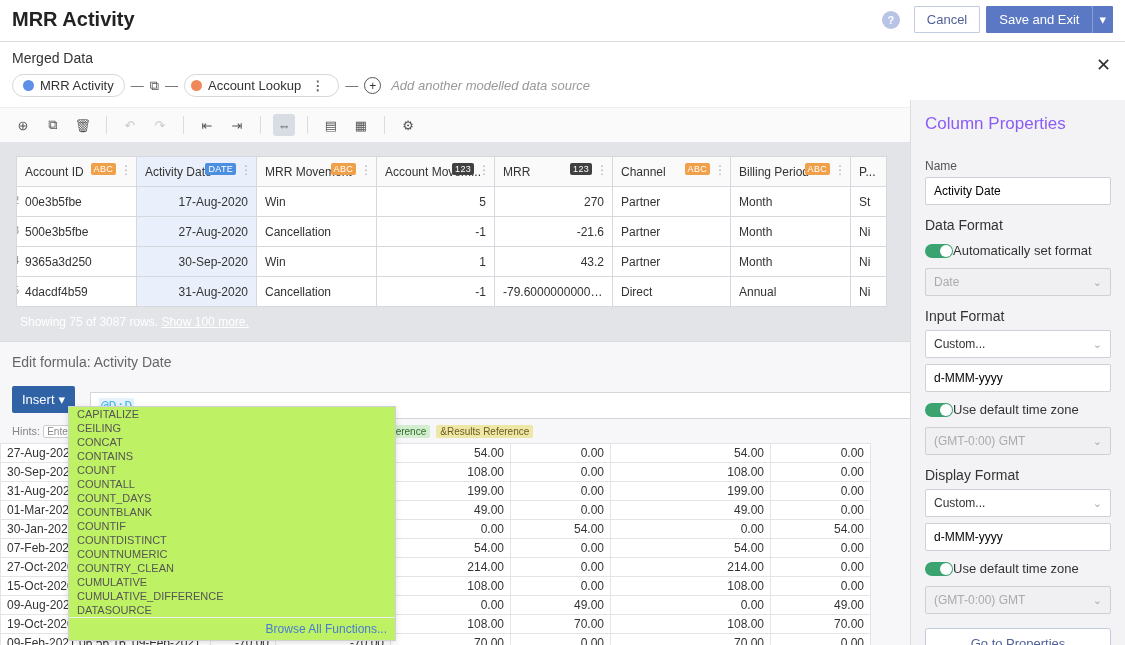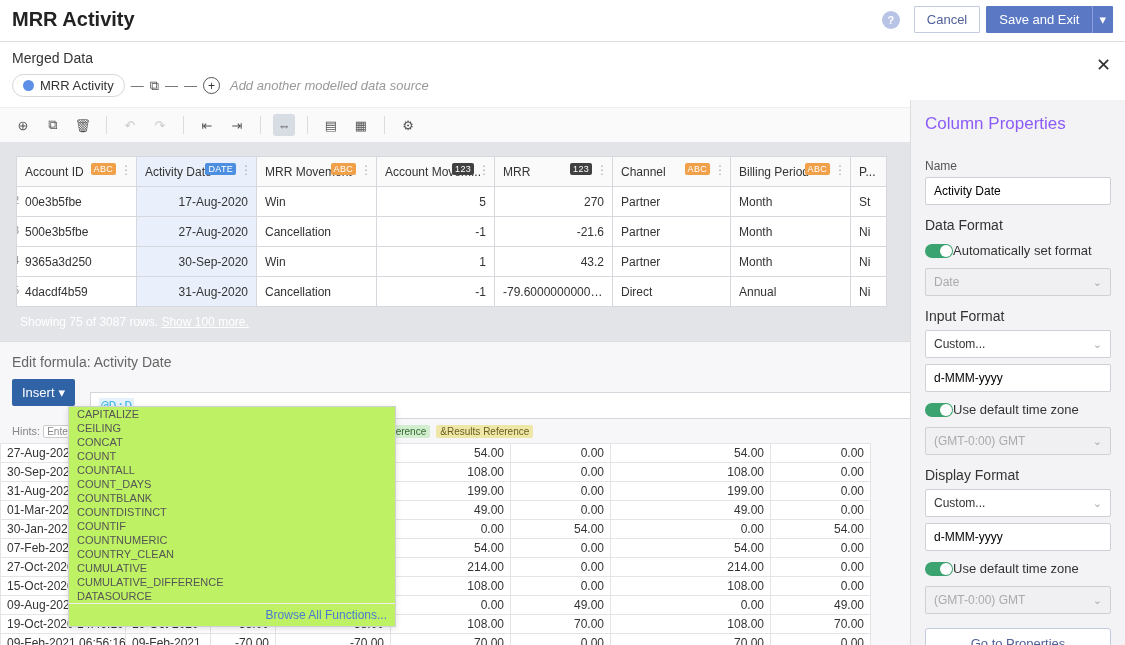--- a/index.html
+++ b/index.html
@@ -51,21 +51,21 @@
   .col-accent { position:absolute; top:-4px; right:52px; width:56px; height:4px; background:#f0875a;}
   .grid-footer { color:#fff; font-size:12px; padding:8px 4px 4px;}
   .grid-footer a { color:#fff; text-decoration:underline; cursor:pointer;}
   .num { text-align:right;}
 
   
   .formula { border-top:1px solid #ddd; background:#f7f7f9; }
   .formula-head { display:flex; align-items:center; padding:10px 12px 8px; color:#666;}
   .formula-head .ftitle { font-size:14px; color:#666; flex:1;}
   .formula-head .fx { color:#aaa; cursor:pointer; font-size:16px;}
-  .formula-bar { display:flex; align-items:flex-start; padding:0 12px 4px; gap:15px; position:relative;}
+  .formula-bar { display:flex; align-items:center; padding:0 12px 4px; gap:15px; position:relative;}
   .insert-btn { background:#3062a6; color:#fff; border:none; padding:6px 10px; font-size:13px; border-radius:2px; display:flex; align-items:center; gap:4px; cursor:pointer;}
   .formula-input { flex:1; border:1px solid #d5d5dc; background:#fff; padding:5px 8px; font-family:monospace; color:#48b9e6; font-size:13px;margin-top:13px;}
   .formula-icons { display:flex; align-items:center; gap:8px; padding:0 4px;}
   .hints { padding:2px 12px 6px; font-size:11px; color:#888;}
   .kbd { border:1px solid #ccc; border-radius:2px; padding:0 3px; font-size:10px; background:#fff;}
   .tag-green { background:#d3eecf; color:#2f6b2a; border-radius:2px; padding:1px 4px; font-size:10px;}
   .tag-olive { background:#efe7a8; color:#6b5e1f; border-radius:2px; padding:1px 4px; font-size:10px;}
 
   
   .ac { position:absolute; left:68px; top:27px; width:328px; background:#bef264; border:1px solid #cfcfd6; box-shadow:0 2px 6px rgba(0,0,0,.12); z-index:20; font-size:11px;}
@@ -109,20 +109,25 @@
     <div class="merged-title">Merged Data</div>
     <span class="close-x">✕</span>
     <div class="ds-strip">
       <div class="ds-pill">
         <span class="dot blue"></span>
         <span>MRR Activity</span>
       </div>
       <span class="dash">—</span>
       <span class="link-icon">⧉</span>
       <span class="dash">—</span>
+      <div class="ds-pill" style="padding-left:6px;">
+        <span class="dot orange"></span>
+        <span>Account Lookup</span>
+        <span class="kebab">⋮</span>
+      </div>
       <span class="dash">—</span>
       <span class="add-circle">+</span>
       <span class="hint">Add another modelled data source</span>
     </div>
   </div>
 
   <div class="toolbar">
     <span class="ticon">⊕</span>
     <span class="ticon">⧉</span>
     <span class="ticon">🗑︎</span>
@@ -256,26 +261,27 @@
       <div class="formula-icons">
         <span class="ticon">🗲</span>
         <span class="ticon">⋮</span>
       </div>
 
       <div class="ac">
         <div id="ac-list">
             <div class="ac-item">CAPITALIZE</div>
             <div class="ac-item">CEILING</div>
             <div class="ac-item">CONCAT</div>
+            <div class="ac-item">CONTAINS</div>
             <div class="ac-item">COUNT</div>
             <div class="ac-item">COUNTALL</div>
             <div class="ac-item">COUNT_DAYS</div>
             <div class="ac-item">COUNTBLANK</div>
+            <div class="ac-item">COUNTIF</div>
             <div class="ac-item">COUNTDISTINCT</div>
-            <div class="ac-item">COUNTIF</div>
             <div class="ac-item">COUNTNUMERIC</div>
             <div class="ac-item">COUNTRY_CLEAN</div>
             <div class="ac-item">CUMULATIVE</div>
             <div class="ac-item">CUMULATIVE_DIFFERENCE</div>
             <div class="ac-item">DATASOURCE</div>
           </div>
         <div class="ac-browse">Browse All Functions...</div>
       </div>
     </div>
     <div class="hints">

